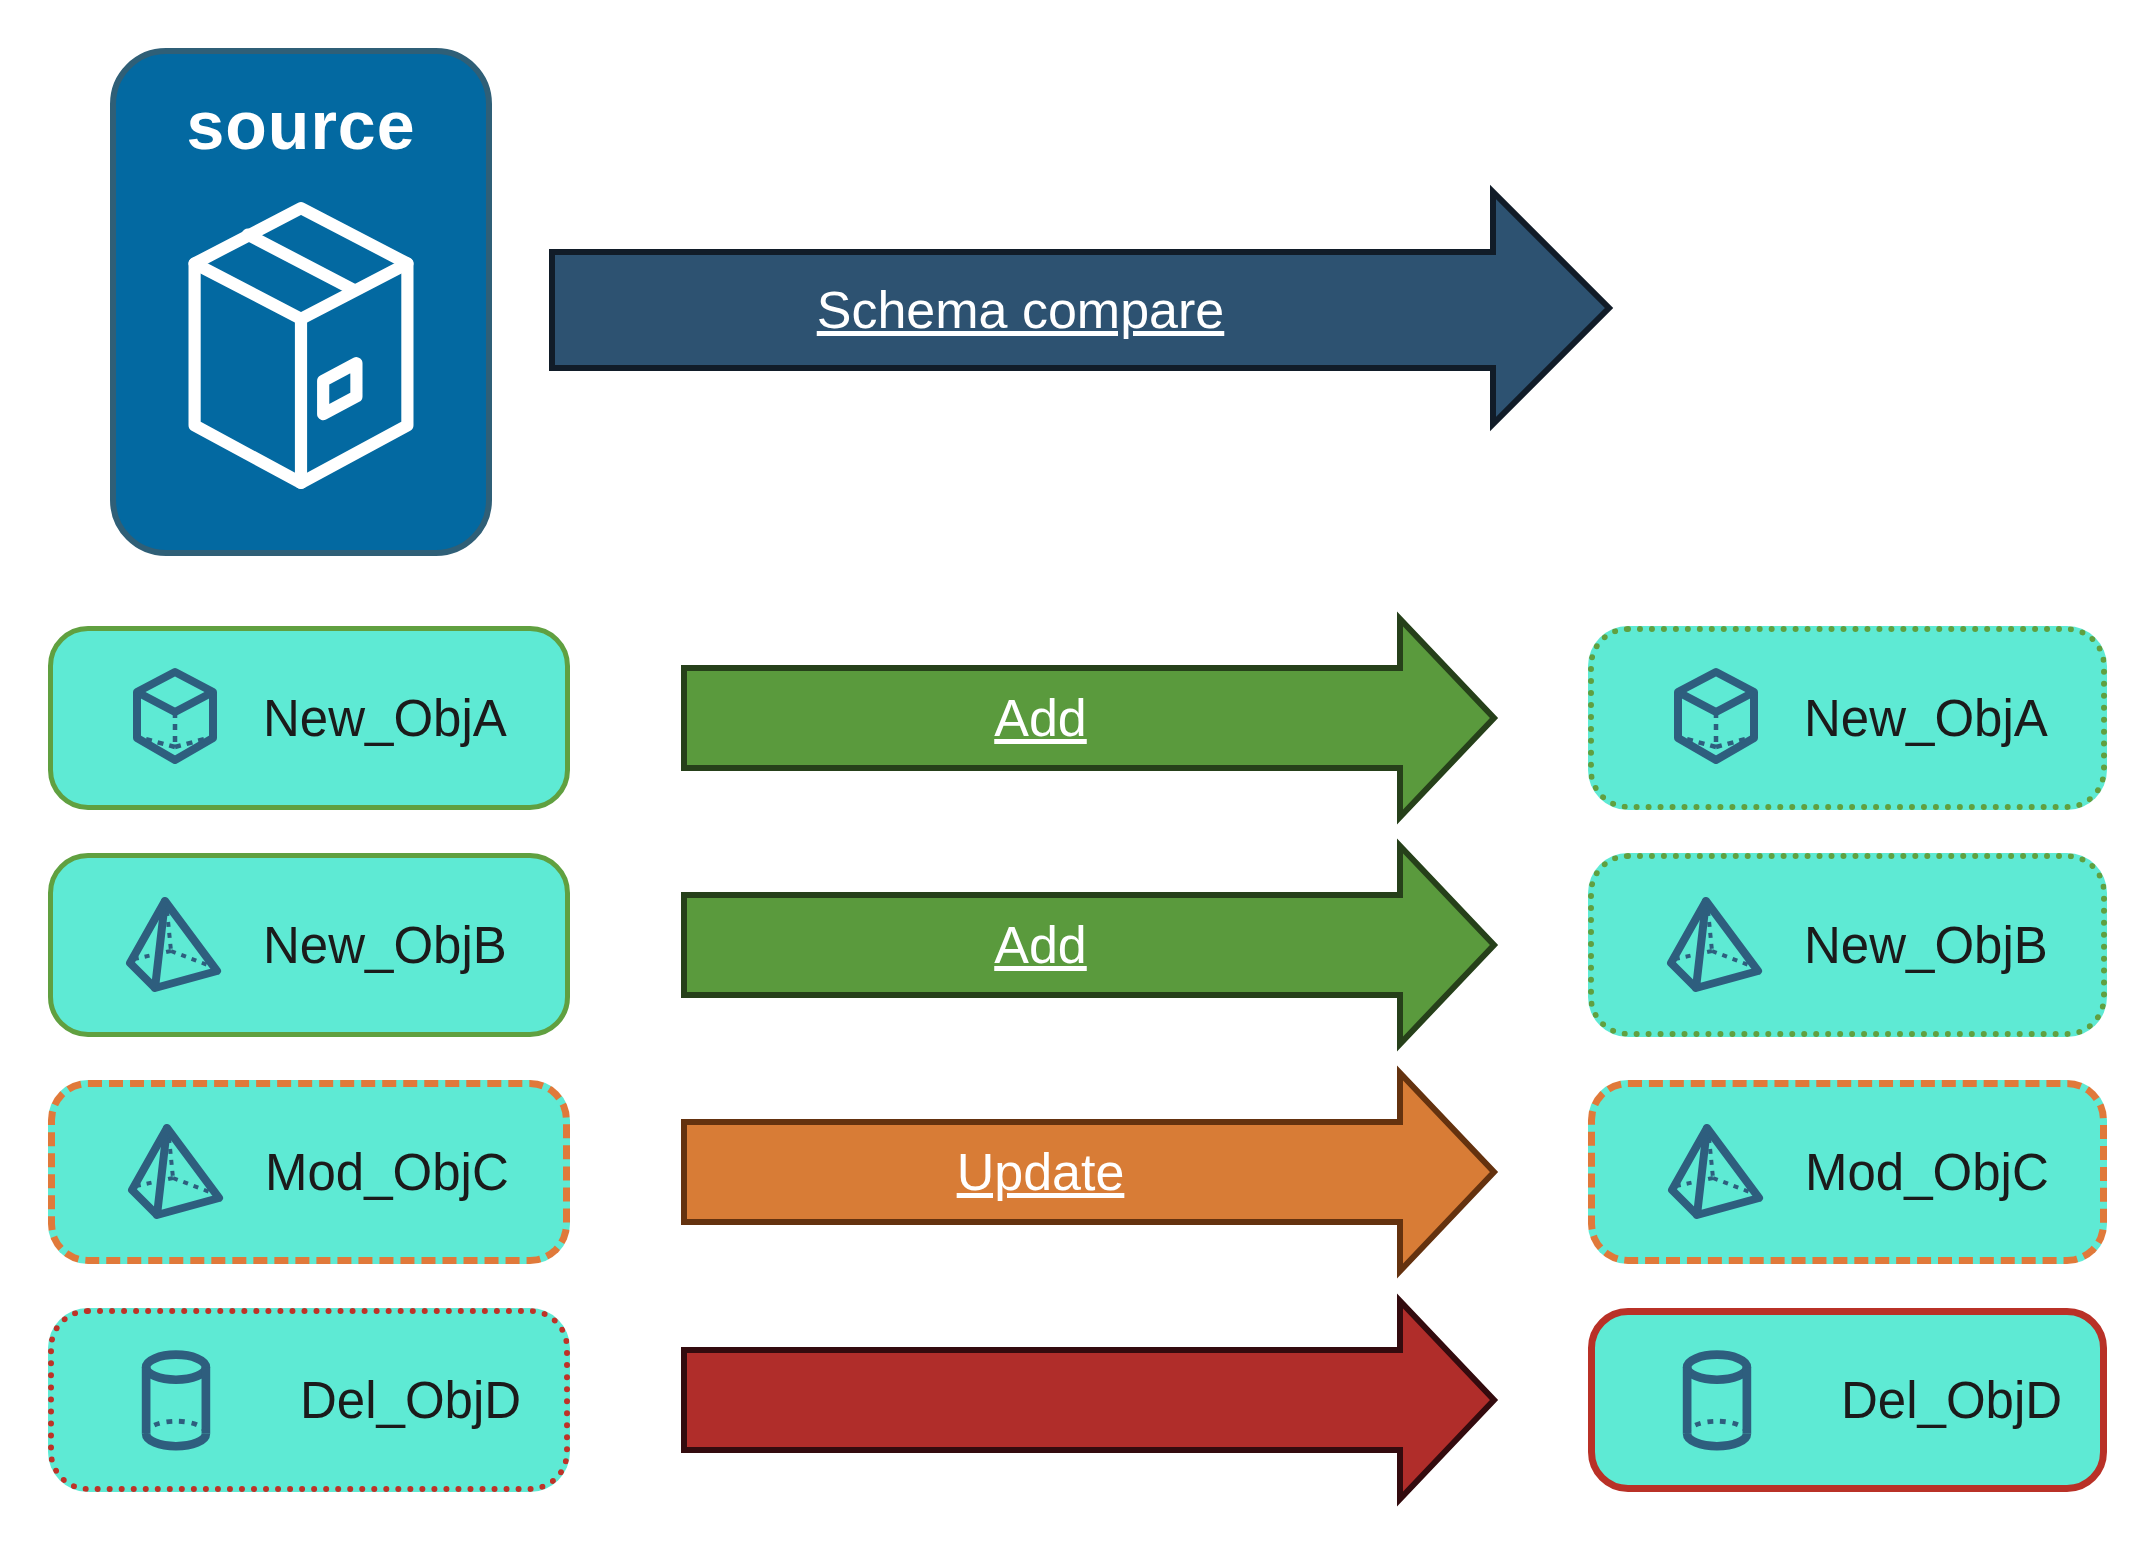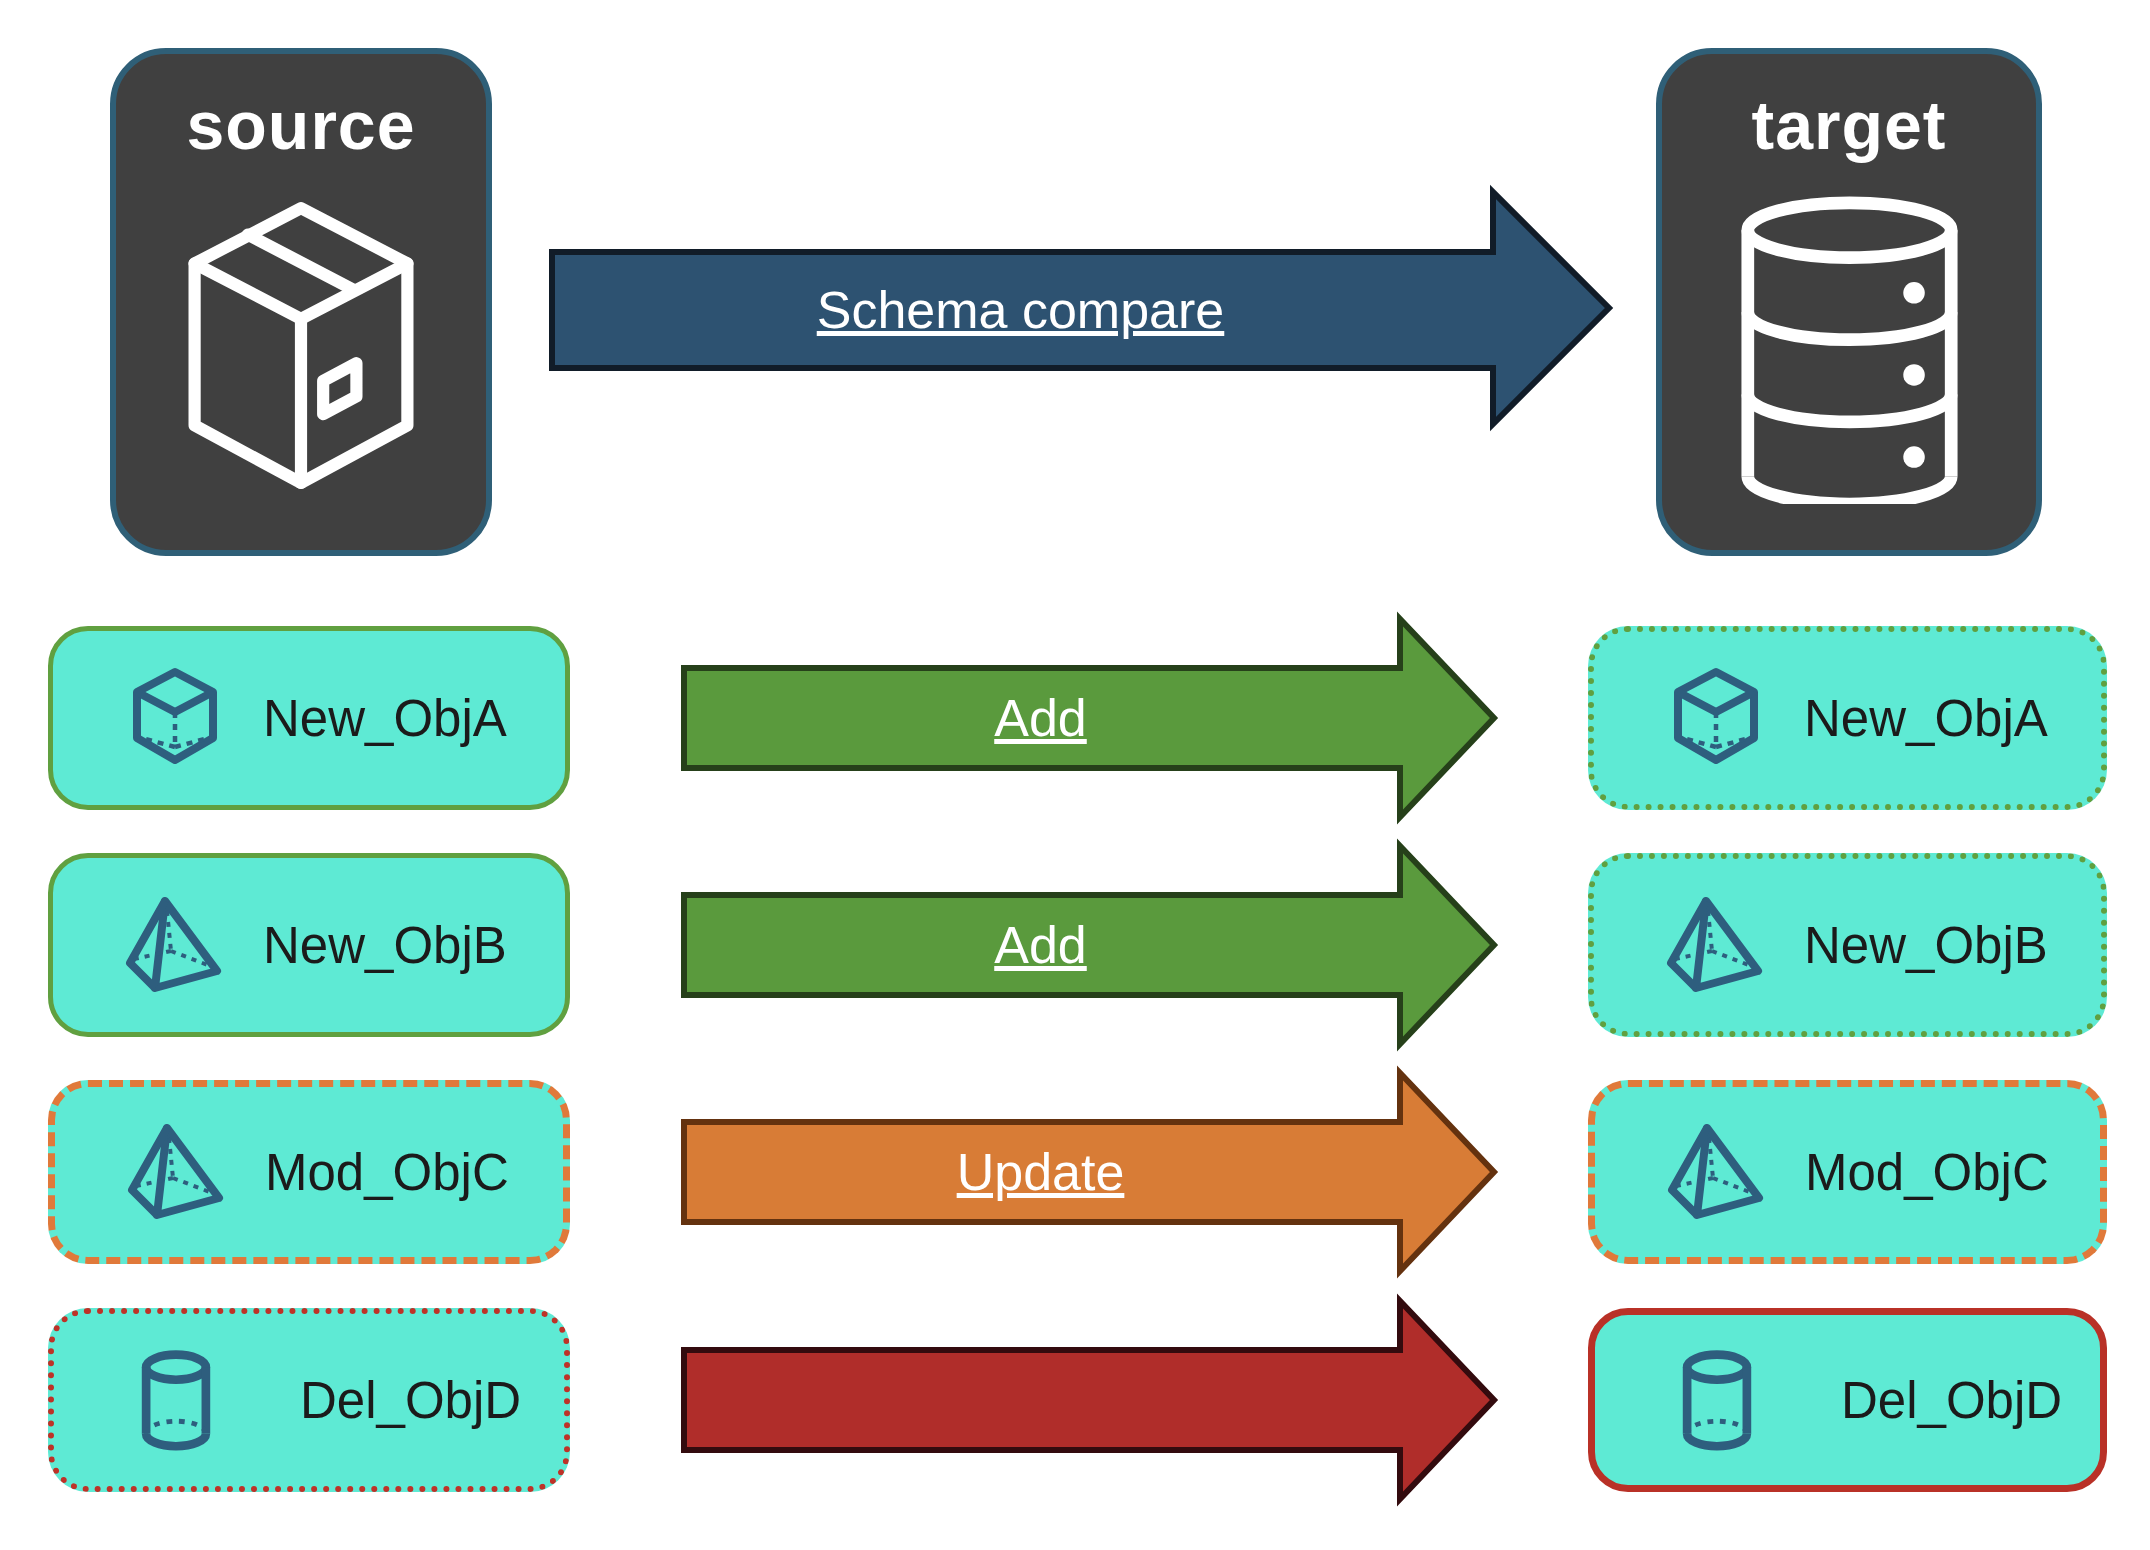--- a/index.html
+++ b/index.html
@@ -3,21 +3,21 @@
 <meta charset="utf-8">
 <style>
   html,body{margin:0;padding:0;background:#ffffff;}
   .canvas{
     position:relative;width:2150px;height:1550px;background:#ffffff;
     font-family:"Liberation Sans", sans-serif;overflow:hidden;
   }
   
   .panel{
     position:absolute;top:48px;height:508px;box-sizing:border-box;
-    background:#404040;border:6px solid #2F5F77;border-radius:56px;
+    background:#0369a1;border:6px solid #2F5F77;border-radius:56px;
     display:flex;flex-direction:column;align-items:center;
   }
   .panel--source{left:110px;width:382px;}
   .panel--target{left:1656px;width:386px;}
   .panel-title{
     margin-top:36px;font-size:68px;font-weight:bold;color:#ffffff;
     line-height:1.05;letter-spacing:1px;
   }
   .panel-icon{display:block;}
   .panel--source .panel-icon{margin-top:16px;}
@@ -116,26 +116,20 @@
 
 <div class="canvas">
 
   <div class="panel panel--source">
     <div class="panel-title">source</div>
     <svg class="panel-icon" width="266" height="337">
       <use href="#icon-package" xlink:href="#icon-package"></use>
     </svg>
   </div>
 
-  <div class="panel panel--target">
-    <div class="panel-title">target</div>
-    <svg class="panel-icon" width="235" height="309">
-      <use href="#icon-database" xlink:href="#icon-database"></use>
-    </svg>
-  </div>
 
   <svg class="arrow-svg arrow-schema" style="left:548px;top:188px" width="1068" height="240">
     <polygon points="4,64 945,64 945,4 1061,120 945,236 945,180 4,180"></polygon>
   </svg>
   <div class="arrow-label" style="left:548px;top:252px;width:945px;height:116px">Schema compare</div>
 
   <div class="obj-box obj-box--left row0 b-solid-green">
     <svg class="obj-icon">
         <use href="#icon-cube" xlink:href="#icon-cube"></use>
       </svg>

